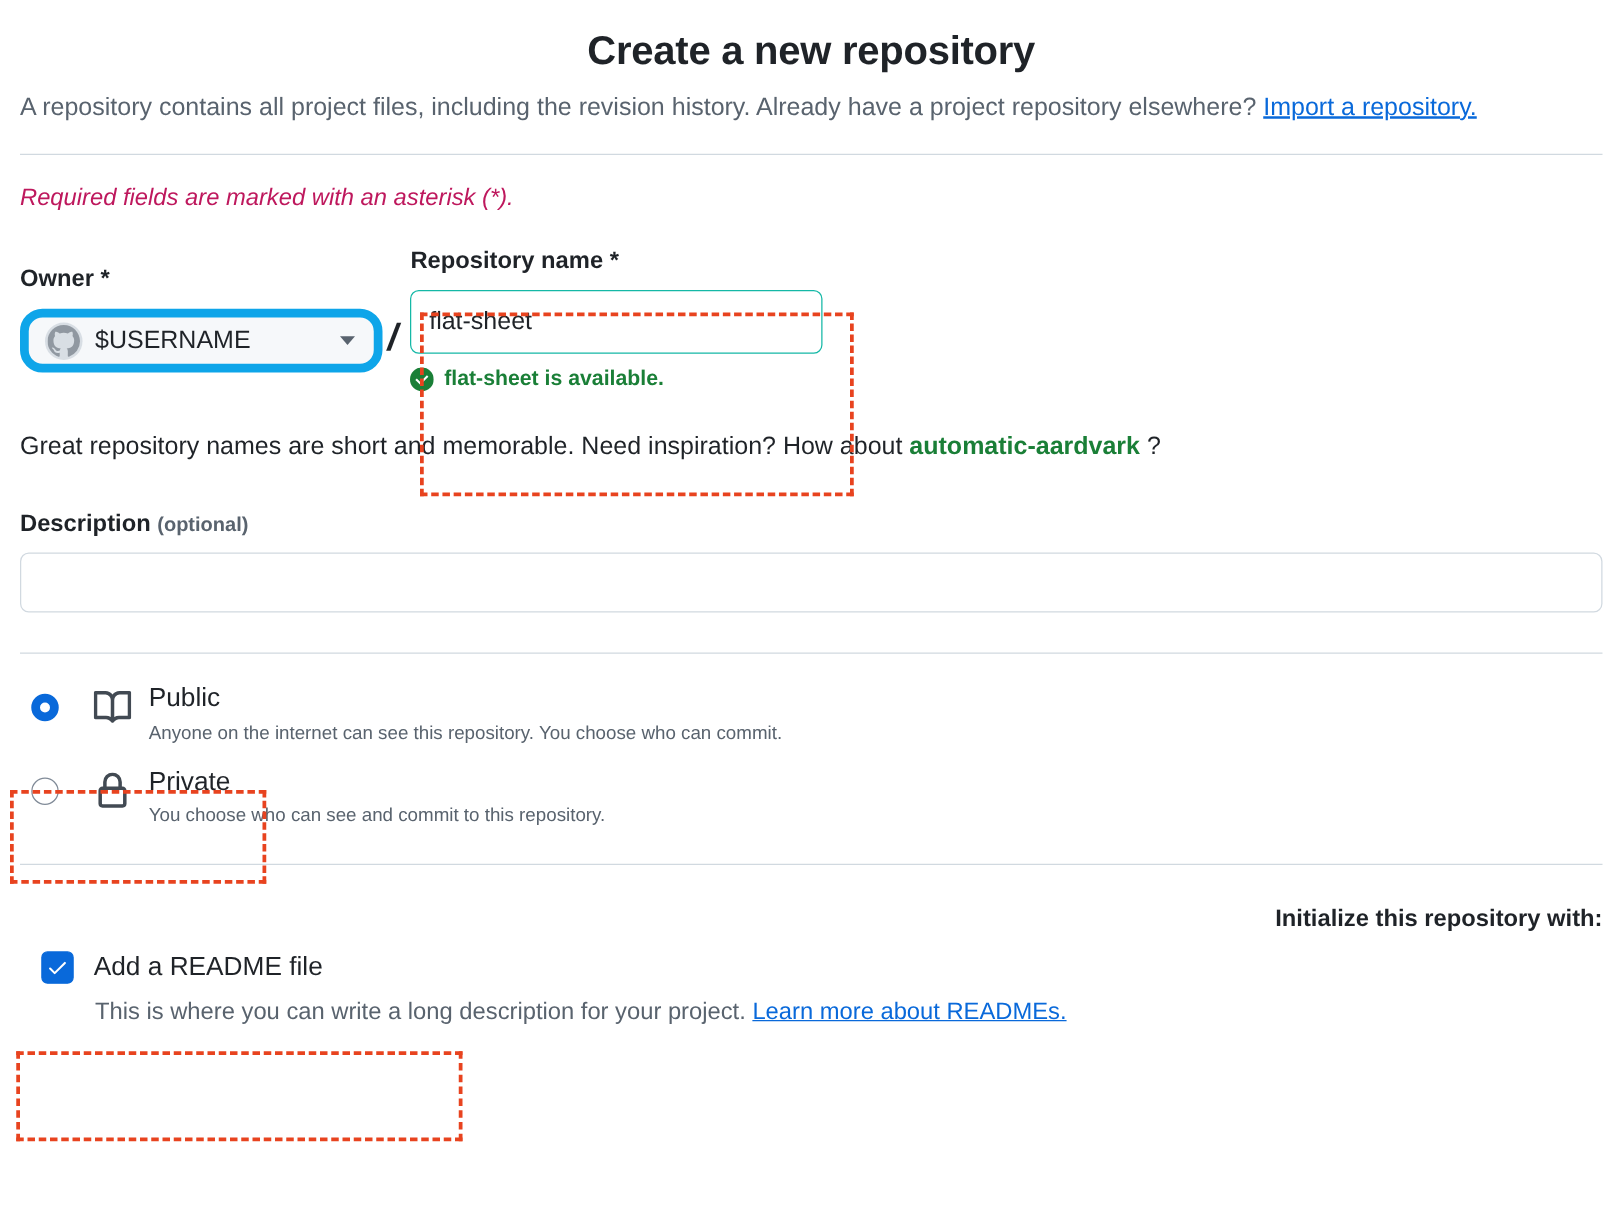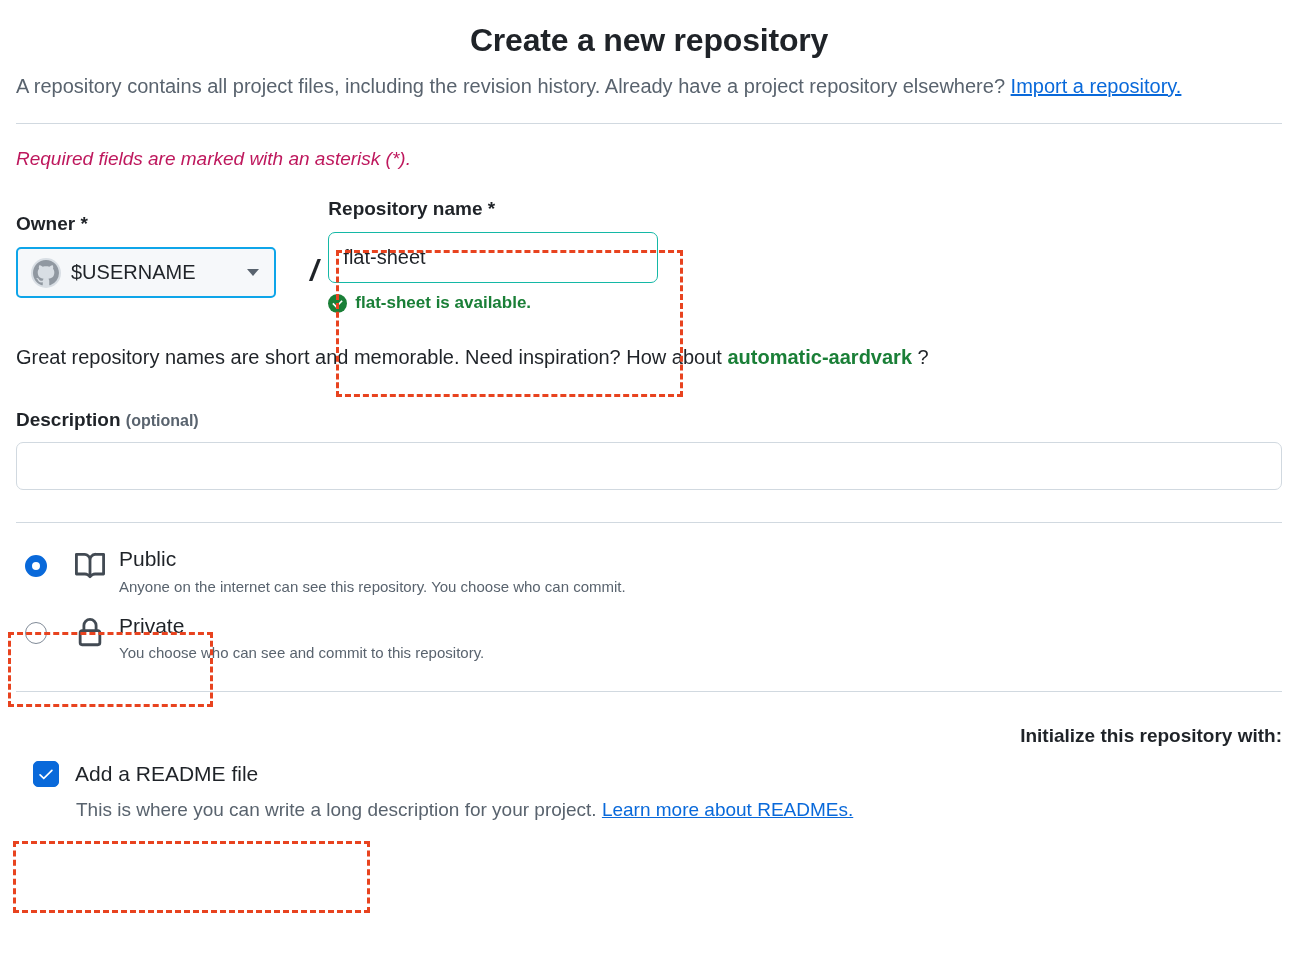--- a/index.html
+++ b/index.html
@@ -75,26 +75,26 @@
     line-height: 1.2;
     margin-bottom: 11px;
     display: block;
   }
   .owner-col { width: 290px; }
   .owner-button {
     display: flex;
     align-items: center;
     gap: 10px;
     box-sizing: border-box;
-    width: 260px;
+    width: 290px;
     height: 51px;
     padding: 0 13px;
     background: #f6f8fa;
-    border: 2px solid #0ea5e9;
-    border-radius: 5px;
+    border: 7px solid #0ea5e9;
+    border-radius: 18px;
     cursor: pointer;
   }
   .avatar {
     width: 30px;
     height: 30px;
     border-radius: 50%;
     background: #d8dee4;
     display: flex;
     align-items: center;
     justify-content: center;

